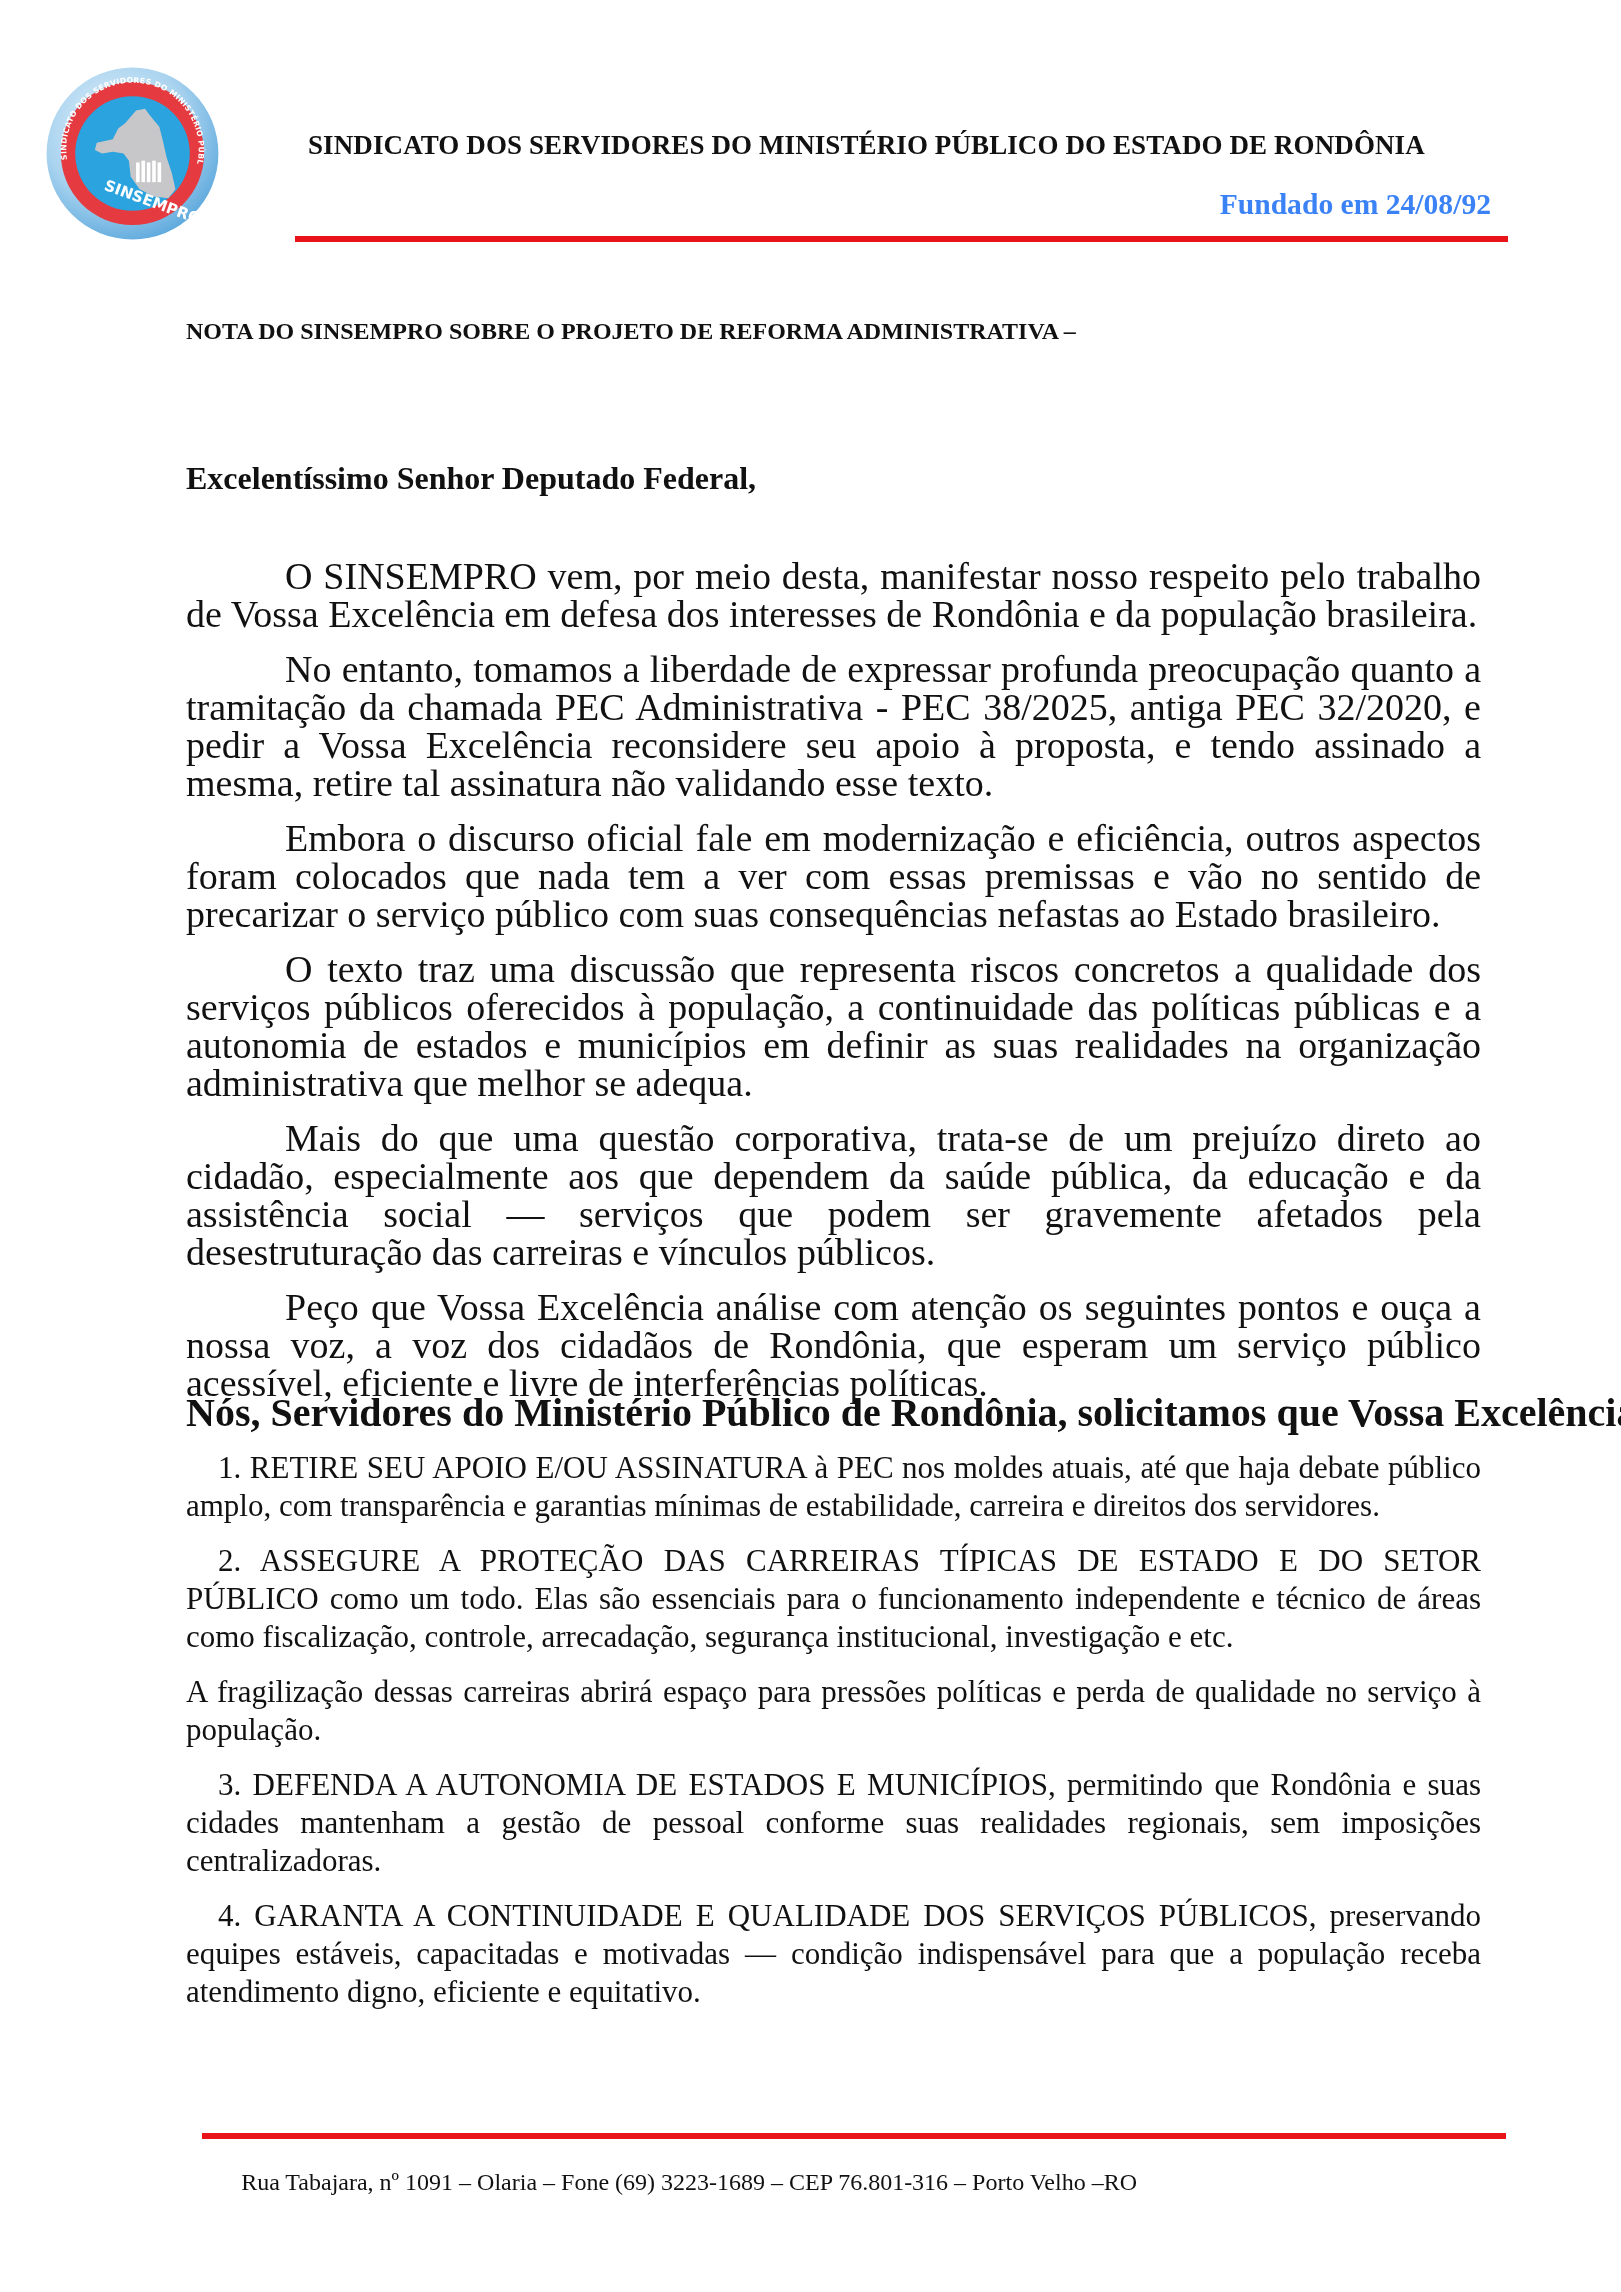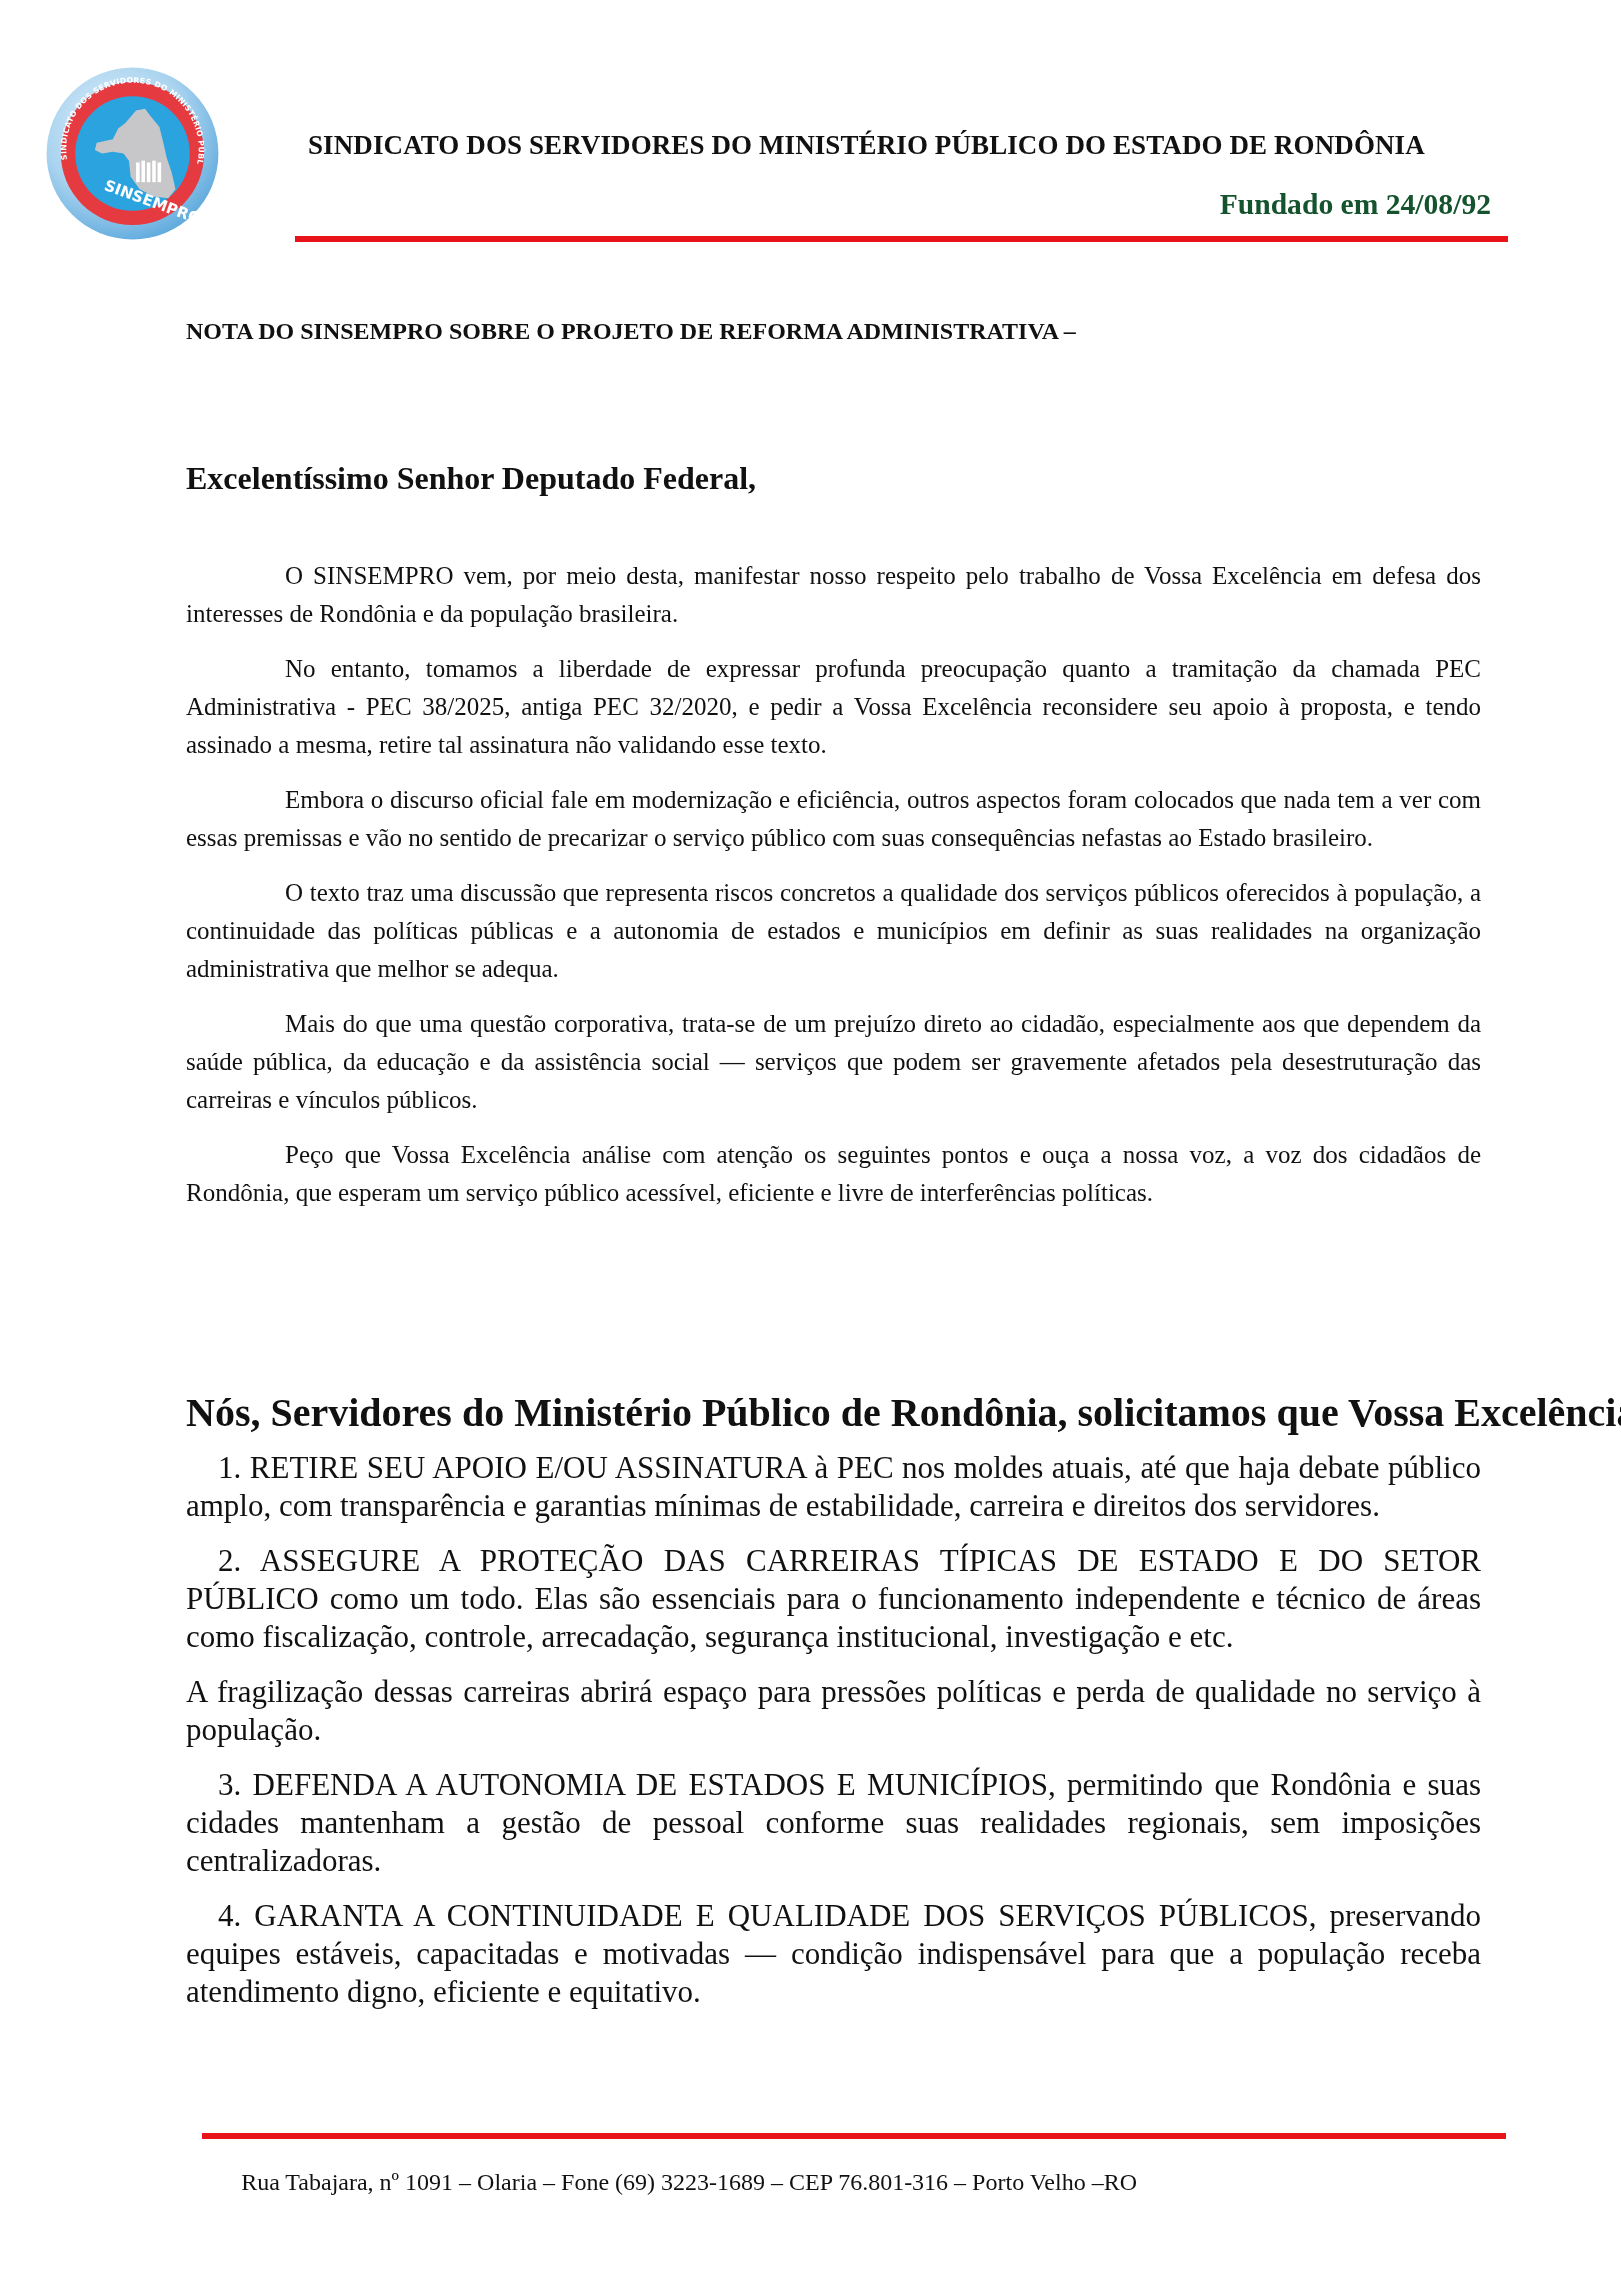--- a/index.html
+++ b/index.html
@@ -5,30 +5,30 @@
   html, body { margin: 0; padding: 0; background: #ffffff; }
   body { width: 1622px; height: 2293px; position: relative; overflow: hidden;
          font-family: "Liberation Serif", "DejaVu Serif", serif; color: #111111; }
   .abs { position: absolute; }
 
   
   #logo { left: 43px; top: 64px; width: 179px; height: 179px; }
 
   
   .hdr-title { left: 308px; top: 129px; font-size: 27px; font-weight: bold; letter-spacing: 0.1px; white-space: nowrap; line-height: 32px; }
-  .hdr-founded { right: 131px; top: 186px; font-size: 29.6px; font-weight: bold; color: #14532d; white-space: nowrap; line-height: 36px; }
+  .hdr-founded { right: 131px; top: 186px; font-size: 29.6px; font-weight: bold; color: #3b82f6; white-space: nowrap; line-height: 36px; }
   .rule { background: #e8141a; height: 6.3px; }
   .rule-top { left: 295px; width: 1213px; top: 236px; }
   .rule-bottom { left: 202px; width: 1304px; top: 2133px; }
 
   
   .content { left: 186px; width: 1295px; }
   .title { top: 312px; font-size: 24px; font-weight: bold; line-height: 38px; }
   .salutation { top: 459px; font-size: 32px; font-weight: bold; line-height: 38px; }
-  .body-block { top: 557px; font-size: 25px; line-height: 38px; text-align: justify; }
+  .body-block { top: 557px; font-size: 38px; line-height: 38px; text-align: justify; }
   .body-block p { margin: 0 0 17px 0; text-indent: 99px; }
   .request-intro { top: 1394px; font-size: 40px; font-weight: bold; line-height: 38px; white-space: nowrap; }
   .requests { top: 1449px; font-size: 31px; line-height: 38px; text-align: justify; }
   .requests p { margin: 0 0 17px 0; }
   .requests p.item { text-indent: 32px; }
   .requests p.plain { text-indent: 0; }
 
   
   .footer { left: 0; width: 1371px; top: 2167px; text-align: center; font-size: 24px; line-height: 30px; padding-left: 7.2px; box-sizing: border-box; }
 </style>

